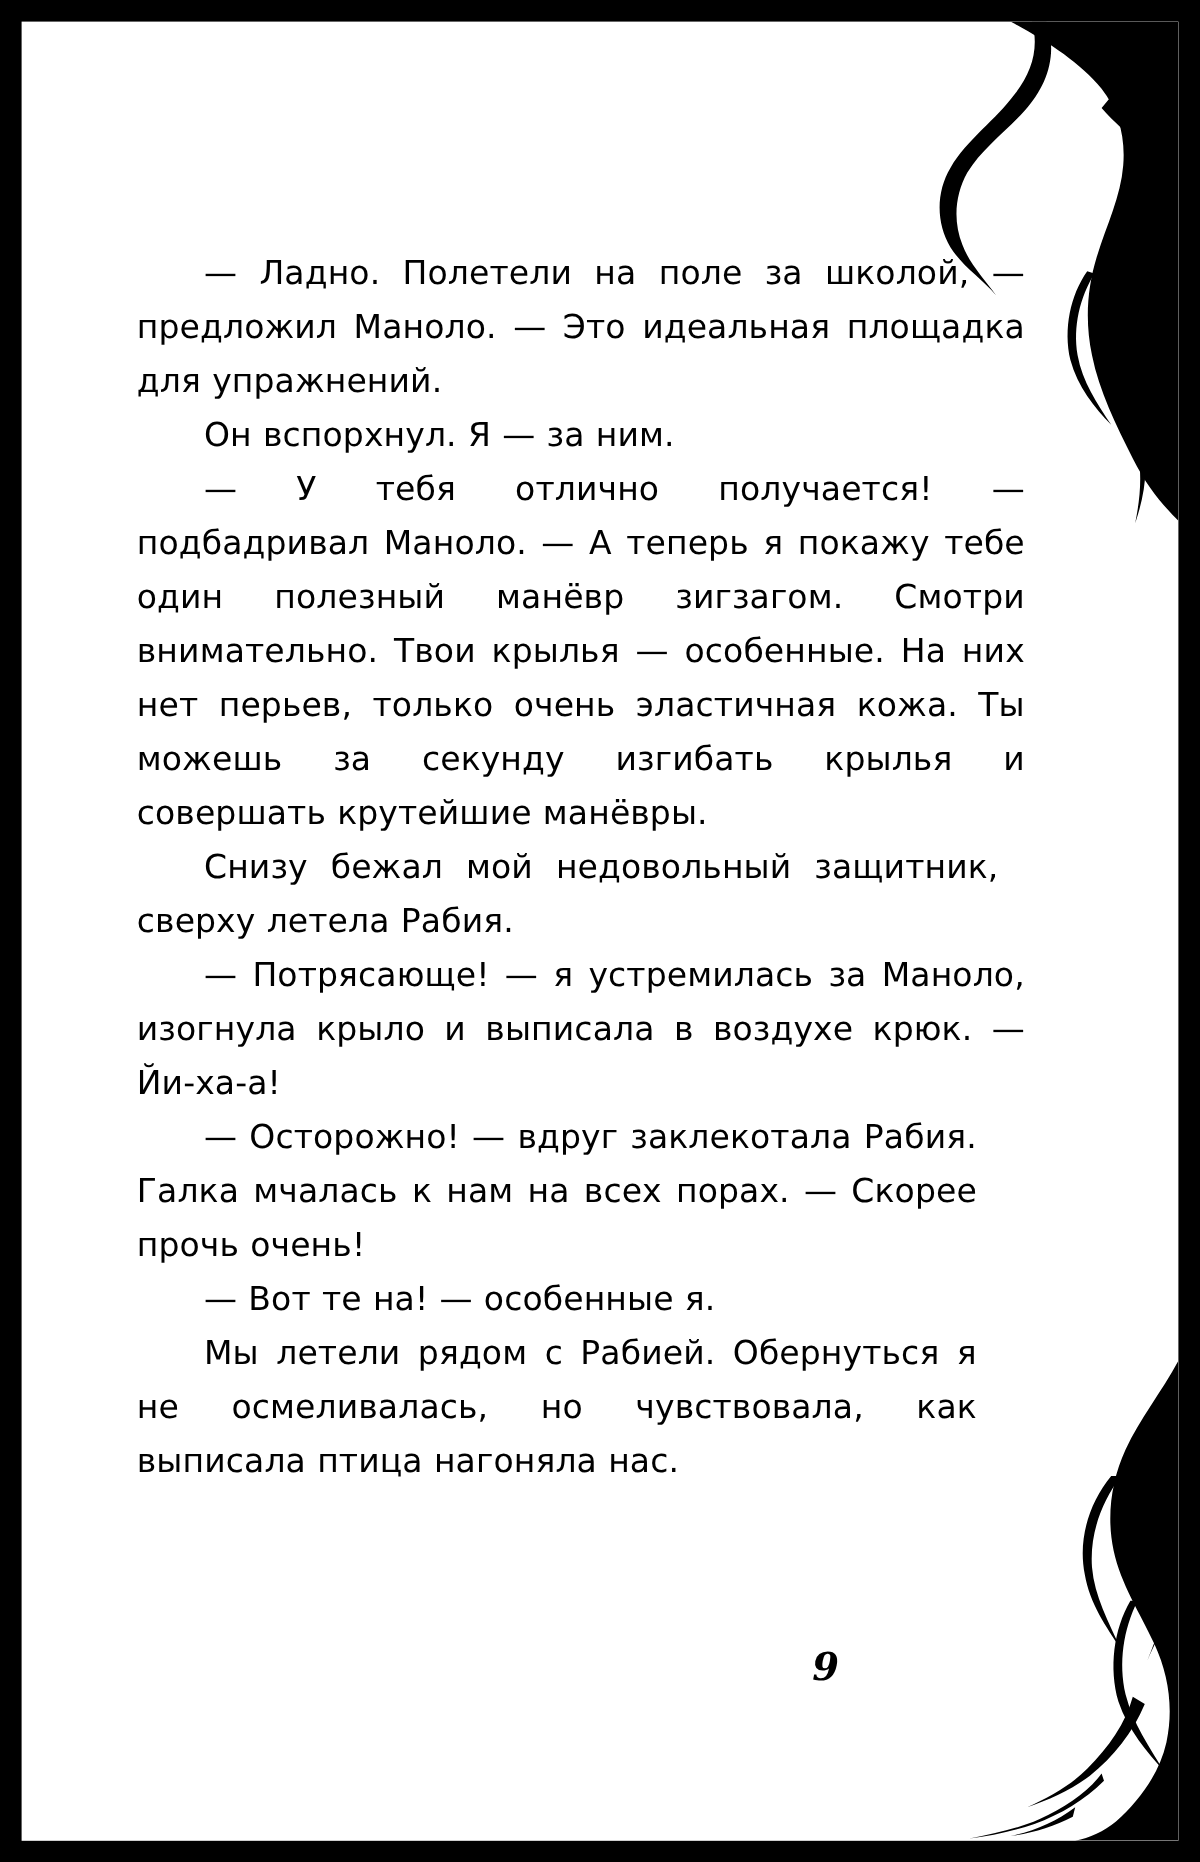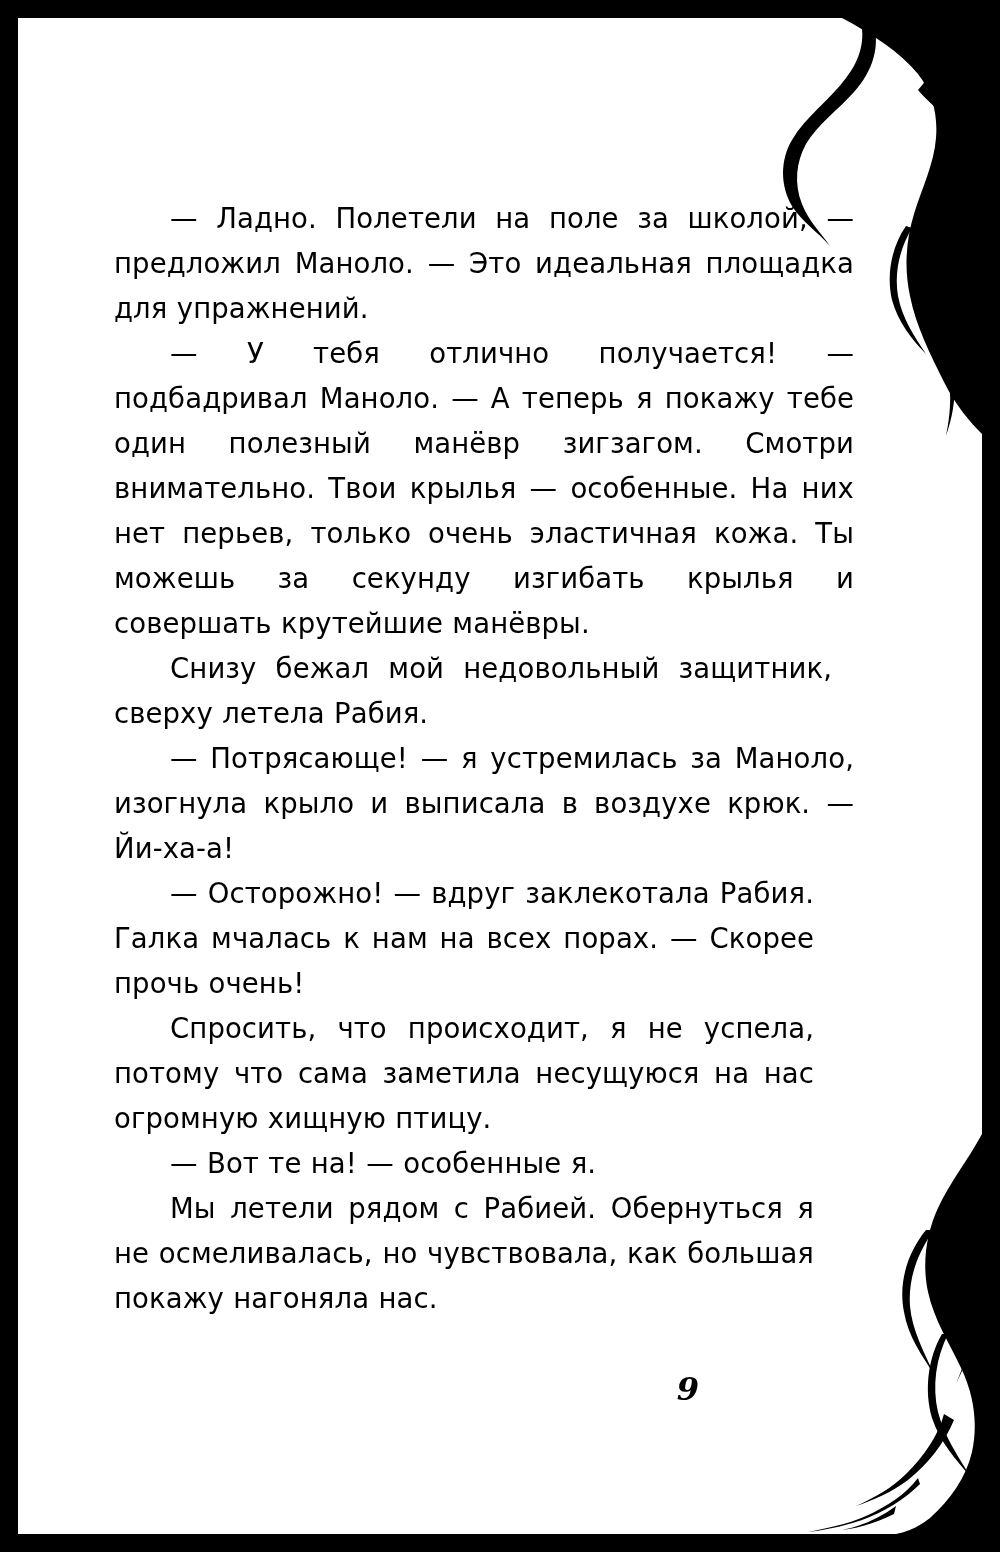--- a/index.html
+++ b/index.html
@@ -50,21 +50,21 @@
     right: 0;
     bottom: 0;
     width: 300px;
     height: 400px;
   }
 
   
   #text-body {
     position: absolute;
     left: 96px;
-    top: 178px;
+    top: 188px;
     width: 740px;
   }
   .para {
     margin: 0;
     color: #000000;
     font-size: 27.5px;
     line-height: 45px;
     text-align: justify;
     text-indent: 56px;
     letter-spacing: 0.1px;
@@ -127,25 +127,25 @@
         C192,364 210,354 224,340 C242,322 256,302 262,280 Z"></path>
       <path fill="#000000" d="M238,350 C222,366 202,378 180,386 C162,392 144,396 126,398
         C146,394 166,390 184,382 C206,372 224,360 236,344 Z"></path>
       <path fill="#000000" d="M290,130 C298,150 300,172 296,194 C292,214 282,232 274,250
         C282,230 290,210 292,188 C294,168 292,148 284,130 Z"></path>
       <path fill="#000000" d="M214,372 C198,384 180,392 160,396 C178,394 196,388 212,380 Z"></path>
     </svg>
 
     <div id="text-body">
       <p class="para">— Ладно. Полетели на поле за школой, — предложил Маноло. — Это идеальная площадка для упражнений.</p>
+      <p class="para">Он вспорхнул. Я — за ним.</p>
       <p class="para">— У тебя отлично получается! — подбадривал Маноло. — А теперь я покажу тебе один полезный манёвр зигзагом. Смотри внимательно. Твои крылья — особенные. На них нет перьев, только очень эластичная кожа. Ты можешь за секунду изгибать крылья и совершать крутейшие манёвры.</p>
       <p class="para narrow2">Снизу бежал мой недовольный защитник, сверху летела Рабия.</p>
       <p class="para">— Потрясающе! — я устремилась за Маноло, изогнула крыло и выписала в воздухе крюк. — Йи-ха-а!</p>
       <p class="para narrow">— Осторожно! — вдруг заклекотала Рабия. Галка мчалась к нам на всех порах. — Скорее прочь очень!</p>
-      <p class="para narrow">Спросить, что происходит, я не успела, потому что сама заметила несущуюся на нас огромную хищную птицу.</p>
       <p class="para">— Вот те на! — особенные я.</p>
-      <p class="para narrow">Мы летели рядом с Рабией. Обернуться я не осмеливалась, но чувствовала, как большая покажу нагоняла нас.</p>
+      <p class="para narrow">Мы летели рядом с Рабией. Обернуться я не осмеливалась, но чувствовала, как выписала птица нагоняла нас.</p>
     </div>
 
     <div id="page-number">9</div>
 
   </div>
 </div>
 
 </body></html>

